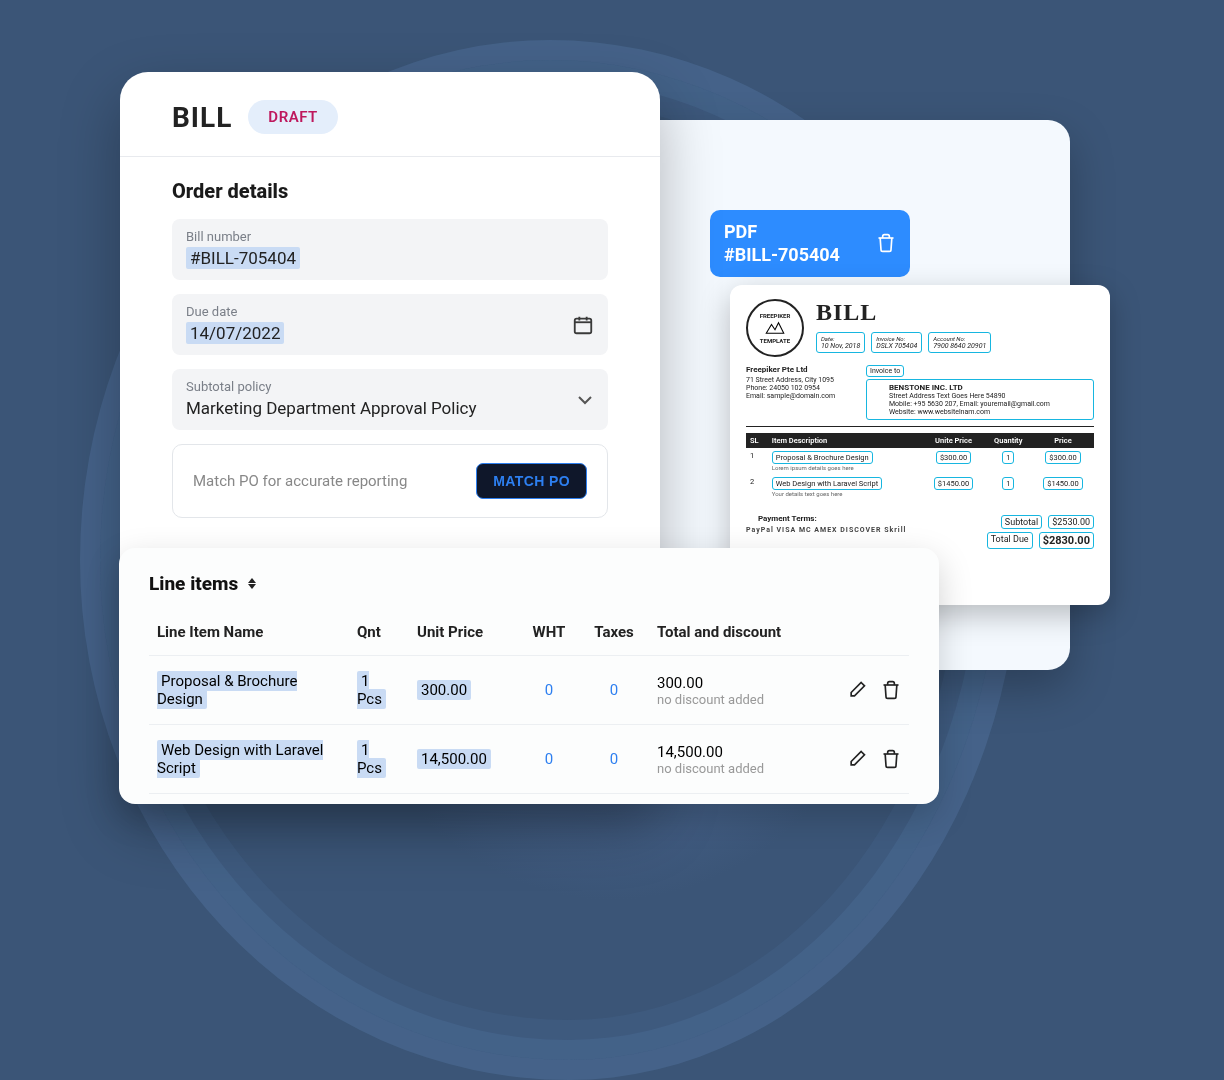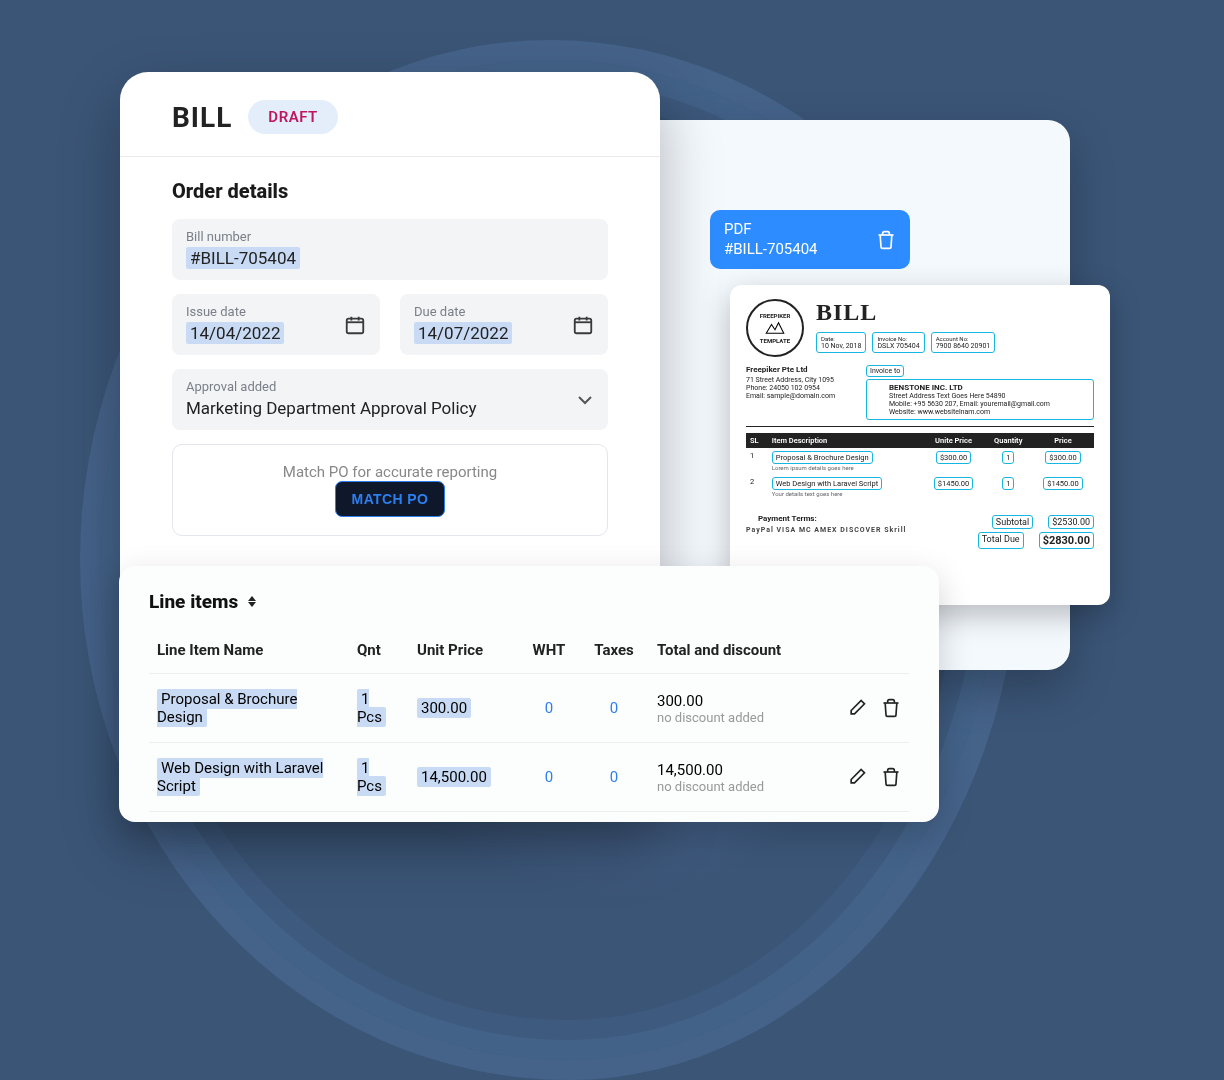--- a/index.html
+++ b/index.html
@@ -41,21 +41,21 @@
     top: 90px; left: 150px;
     width: 200px;
     background: #2d8cff;
     color: #fff;
     border-radius: 10px;
     padding: 10px 14px;
     display: flex;
     align-items: center;
     justify-content: space-between;
   }
-  .pdf-pill .pdf-text { font-size: 15px; line-height: 1.3; font-weight: 400; }
+  .pdf-pill .pdf-text { font-size: 18px; line-height: 1.3; font-weight: 700; }
   .pdf-pill svg { flex-shrink: 0; }
 
   .invoice-thumb {
     position: absolute;
     top: 165px; left: 170px;
     width: 380px; height: 320px;
     background: #fff;
     border-radius: 12px;
     box-shadow: 0 10px 30px rgba(0,0,0,0.25);
     padding: 14px 16px;
@@ -70,38 +70,38 @@
     font-size: 7px; font-weight: bold; flex-direction: column; text-align: center;
   }
   .invoice-thumb .stamp svg { margin: 2px 0; }
   .invoice-thumb .bill-title {
     font-family: Georgia, "Times New Roman", serif;
     font-size: 24px; font-weight: 600;
     letter-spacing: 1px;
   }
   .hl { border: 1.4px solid #17b6e0; border-radius: 3px; padding: 1px 3px; display: inline-block; }
   .invoice-thumb .meta-row { display: flex; gap: 6px; margin-top: 6px; }
-  .invoice-thumb .meta-box { border: 1.4px solid #17b6e0; border-radius: 3px; padding: 2px 4px; font-size: 7px; }
+  .invoice-thumb .meta-box { border: 1.4px solid #17b6e0; border-radius: 3px; padding: 2px 4px; font-size: 7px; font-style: italic; }
   .invoice-thumb .meta-box .ml { font-size: 6px; }
   .invoice-thumb .inv-body { display: flex; gap: 10px; margin-top: 8px; }
   .invoice-thumb .inv-from { font-size: 7px; width: 110px; }
   .invoice-thumb .inv-from b { font-size: 8px; display: block; margin-bottom: 2px; }
   .invoice-thumb .inv-to-wrap { flex: 1; }
   .invoice-thumb .inv-to-label { border: 1.4px solid #17b6e0; border-radius: 3px; padding: 1px 3px; font-size: 7px; display:inline-block; margin-bottom: 2px; }
   .invoice-thumb .inv-to { border: 1.4px solid #17b6e0; border-radius: 3px; padding: 3px 22px; font-size: 7px; }
   .invoice-thumb .inv-to b { font-size: 8px; display:block; }
   .invoice-thumb hr { border: none; border-top: 1.5px solid #222; margin: 6px 0; }
   .invoice-thumb table { width: 100%; border-collapse: collapse; font-size: 7.5px; }
   .invoice-thumb thead th { background: #222; color: #fff; padding: 3px 4px; font-weight: 600; text-align: left; }
   .invoice-thumb thead th:nth-child(3), .invoice-thumb thead th:nth-child(4), .invoice-thumb thead th:nth-child(5) { text-align: center; }
   .invoice-thumb tbody td { padding: 3px 4px; vertical-align: top; }
   .invoice-thumb tbody td .sub { font-size: 6px; color: #666; }
   .invoice-thumb tbody td.c { text-align: center; }
   .invoice-thumb .totals { margin-top: 6px; text-align: right; }
-  .invoice-thumb .totals .trow { display: inline-flex; gap: 15px; margin-top: 3px; }
+  .invoice-thumb .totals .trow { display: inline-flex; gap: 6px; margin-top: 3px; }
   .invoice-thumb .paylabel { font-size: 8px; font-weight: bold; margin-top: 8px; padding-left: 12px; }
   .invoice-thumb .payicons { font-size: 7px; letter-spacing: 1px; margin-top: 3px; color:#444; font-weight:bold; }
 
   
   .bill-card {
     position: absolute;
     top: 72px; left: 120px;
     width: 540px;
     background: #fff;
     border-radius: 28px;
@@ -138,21 +138,21 @@
   .date-row { display: flex; gap: 20px; }
   .date-row .field { flex: 1; }
   .field .cal-icon { position: absolute; right: 14px; top: 50%; transform: translateY(-50%); }
 
   .field.select .chev { position: absolute; right: 16px; top: 50%; transform: translateY(-50%); }
 
   .match-po {
     border: 1px solid #e3e6ea; border-radius: 10px;
     padding: 18px 20px;
     display: flex; align-items: center; justify-content: space-between;
-    margin-top: 10px; margin-bottom: 30px; flex-direction: column;
+    margin-top: 10px; margin-bottom: 30px;
   }
   .match-po .mtext { font-size: 15px; color: #888; }
   .match-po-btn {
     border: 1.5px solid #2d7ff0; color: #2d7ff0;
     background: #0f172a; border-radius: 7px;
     padding: 9px 16px; font-size: 14px; font-weight: 700;
     letter-spacing: 0.4px;
   }
 
   
@@ -306,45 +306,34 @@
   <div class="section">
     <h2>Order details</h2>
 
     <div class="field">
       <div class="flabel">Bill number</div>
       <div class="fvalue"><span class="hl-blue">#BILL-705404</span></div>
     </div>
 
     <div class="date-row">
       <div class="field">
-        <div class="flabel">Issue date</div>
-        <div class="fvalue"><span class="hl-blue">14/04/2022</span></div>
-        <span class="cal-icon">
-          <svg width="22" height="22" viewBox="0 0 24 24" fill="none" stroke="#3a3a3a" stroke-width="2">
-              <rect x="3" y="5" width="18" height="16" rx="2"></rect>
-              <path d="M3 9h18"></path>
-              <path d="M8 3v4M16 3v4"></path>
-            </svg>
-        </span>
-      </div>
-      <div class="field">
         <div class="flabel">Due date</div>
         <div class="fvalue"><span class="hl-blue">14/07/2022</span></div>
         <span class="cal-icon">
           <svg width="22" height="22" viewBox="0 0 24 24" fill="none" stroke="#3a3a3a" stroke-width="2">
               <rect x="3" y="5" width="18" height="16" rx="2"></rect>
               <path d="M3 9h18"></path>
               <path d="M8 3v4M16 3v4"></path>
             </svg>
         </span>
       </div>
     </div>
 
     <div class="field select">
-      <div class="flabel">Approval added</div>
+      <div class="flabel">Subtotal policy</div>
       <div class="fvalue">Marketing Department Approval Policy</div>
       <span class="chev">
         <svg width="14" height="10" viewBox="0 0 14 10">
             <path d="M1 2l6 6 6-6" fill="none" stroke="#555" stroke-width="2"></path>
           </svg>
       </span>
     </div>
 
     <div class="match-po">
       <span class="mtext">Match PO for accurate reporting</span>

